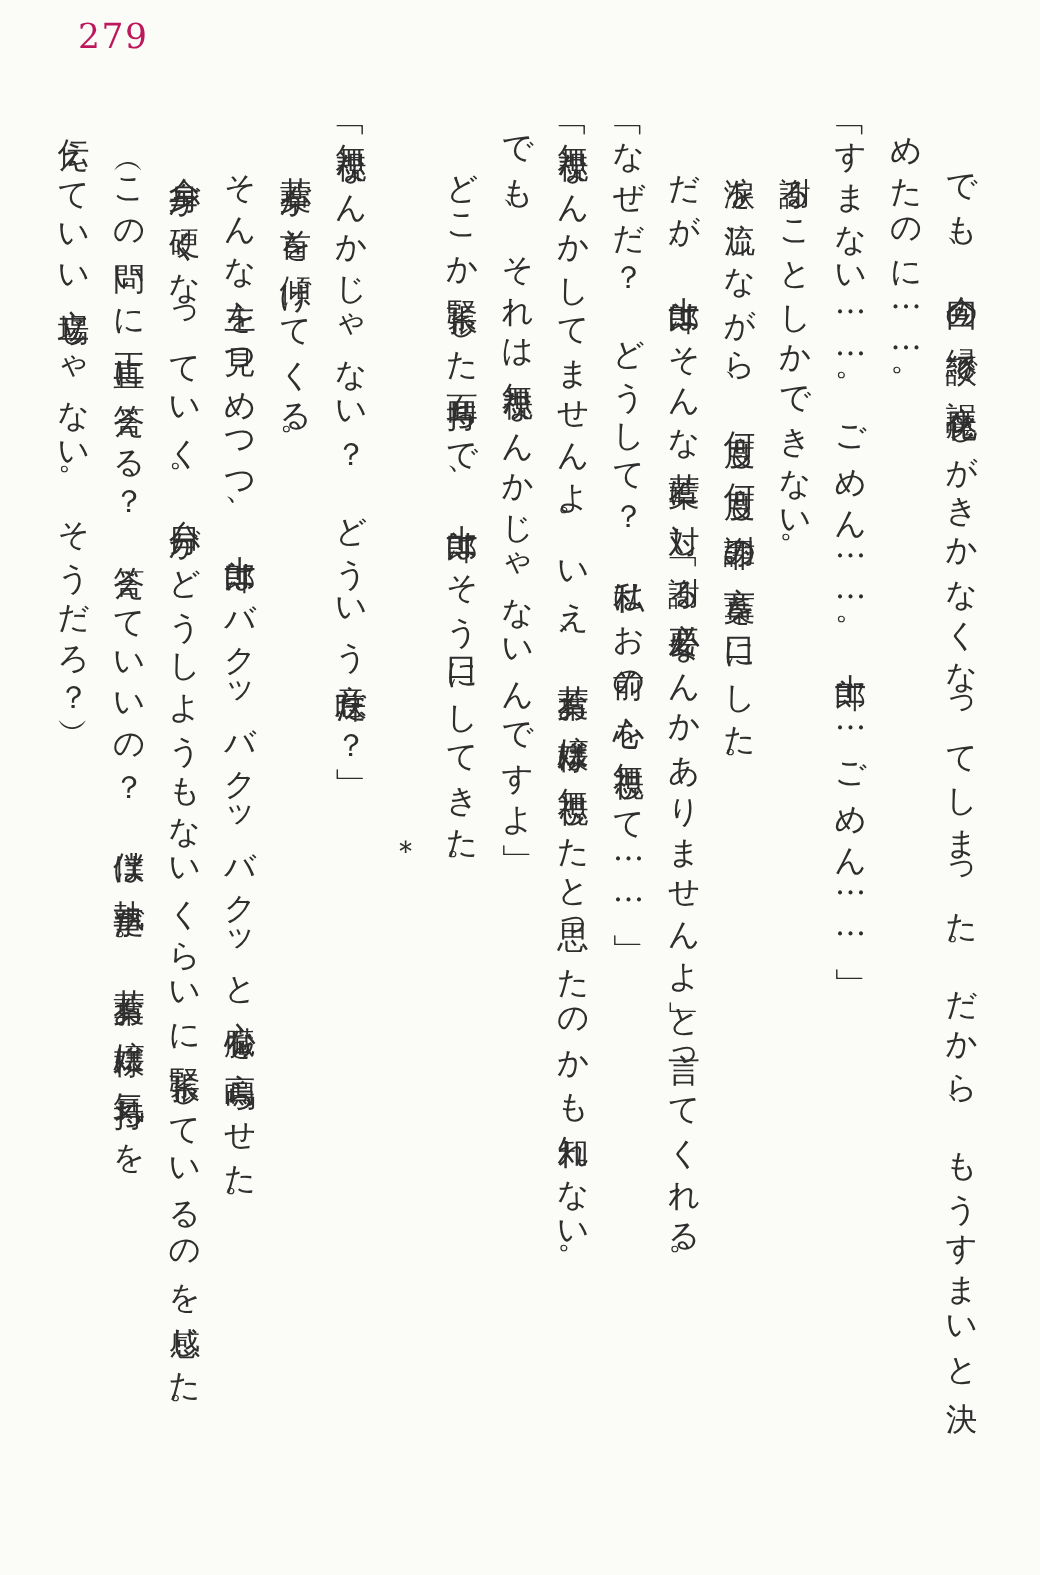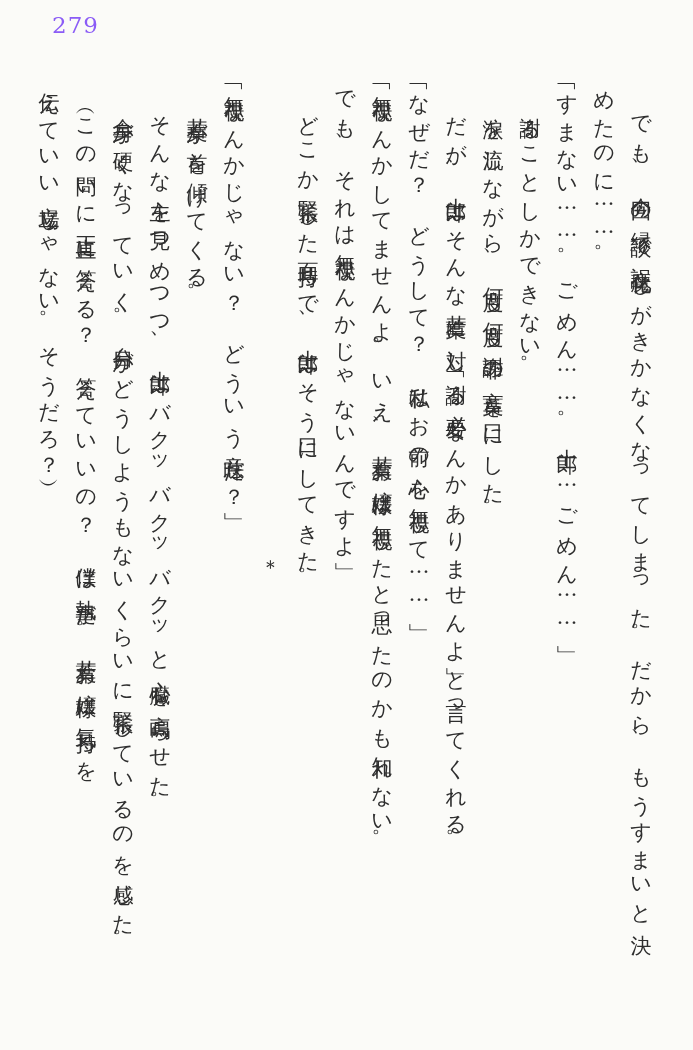--- a/index.html
+++ b/index.html
@@ -15,21 +15,21 @@
     overflow: hidden;
     font-family: "DejaVu Serif", "Liberation Serif", serif;
     color: #2e2e2e;
   }
   .page-number {
     position: absolute;
     top: 12px;
     left: 52px;
     font-size: 23px;
     letter-spacing: 1px;
-    color: #8b5cf6;
+    color: #be185d;
     font-family: "DejaVu Serif", "Liberation Serif", serif;
   }
   .text-area {
     position: absolute;
     top: 76px;
     right: 34px;
     width: 629px;
     height: 960px;
     writing-mode: vertical-rl;
     text-orientation: upright;

